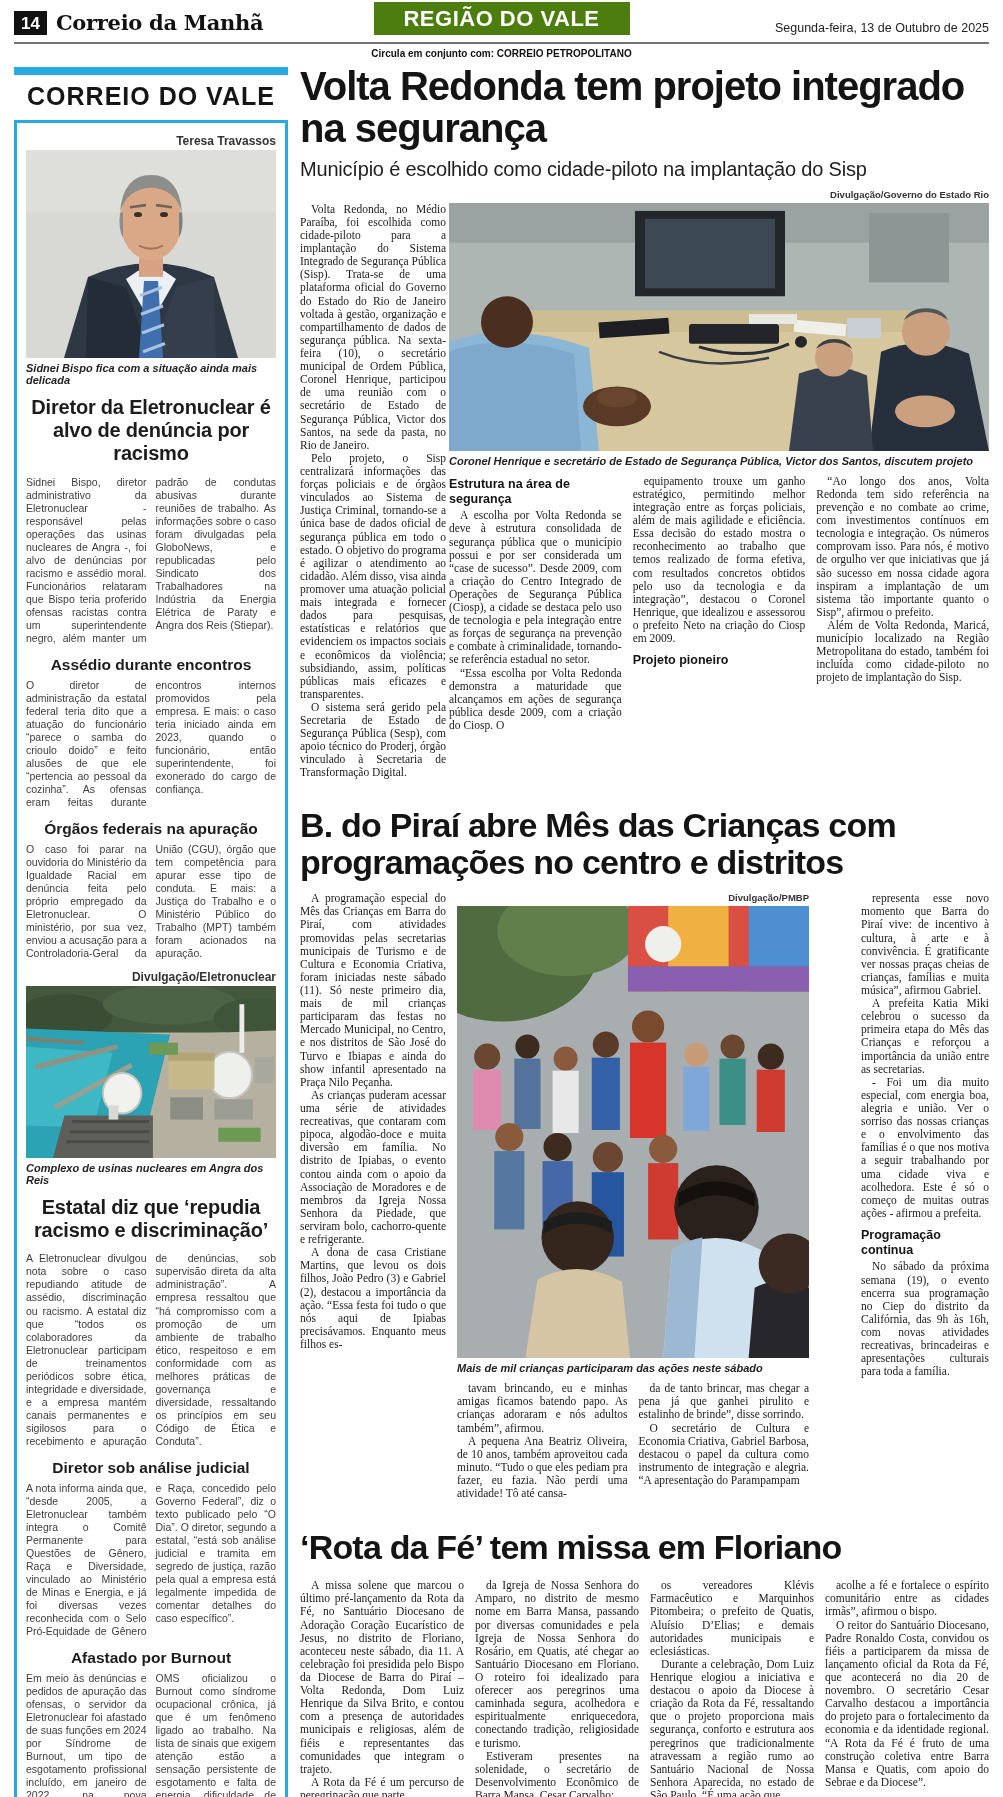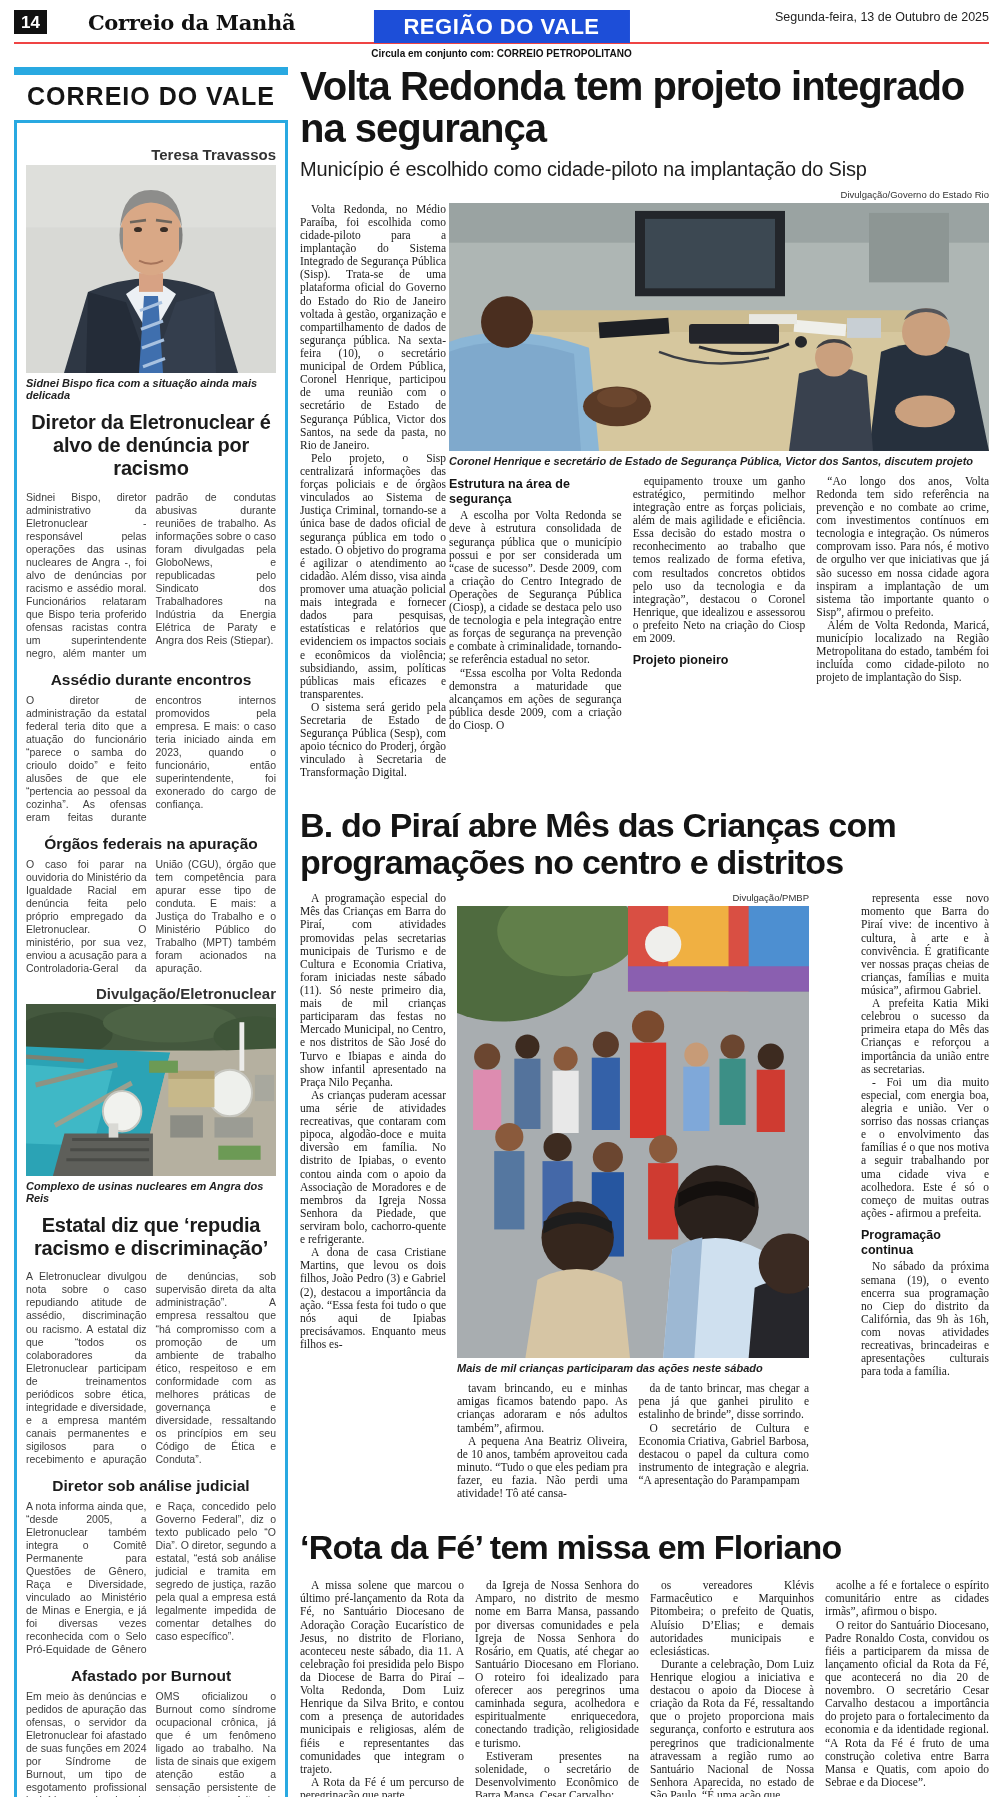--- a/index.html
+++ b/index.html
@@ -3,49 +3,49 @@
 <meta charset="utf-8">
 <style>
   :root{ --accent:#29A9E1; --ink:#161616; --gray-ink:#3c3c3c; }
   *{ box-sizing:border-box; }
   html,body{ margin:0; padding:0; background:#fff; }
   .page{ position:relative; width:1003px; height:1797px; background:#fff; overflow:hidden;
          font-family:"Liberation Sans",sans-serif; color:var(--ink); }
 
   
   .header{ padding:10px 14px 0; }
-  .header-row{ display:flex; align-items:flex-start; border-bottom:2px solid #ef4444; padding-bottom:7px; position:relative;gap:32px; }
+  .header-row{ display:flex; align-items:flex-end; border-bottom:2px solid #737373; padding-bottom:7px; position:relative; }
   .page-num{ background:#111; color:#fff; font-weight:bold; font-size:17px; padding:4px 7px 3px; margin-right:9px; line-height:1; }
   .masthead{ font-family:"DejaVu Serif",serif; font-weight:bold; font-size:21px; letter-spacing:-0.3px; color:#111; }
-  .section-banner{ position:absolute; left:50%; transform:translateX(-50%); background:#1d4ed8; color:#fff;
+  .section-banner{ position:absolute; left:50%; transform:translateX(-50%); background:#4d7c0f; color:#fff;
                    font-weight:bold; font-size:22px; padding:5px 30px 4px; letter-spacing:0.5px; line-height:1.1; }
   .header-date{ margin-left:auto; font-size:12.5px; color:#222; }
   .circ-note{ text-align:center; font-size:10px; font-weight:bold; padding:4px 0 2px; color:#111; }
 
   
   .content{ display:flex; gap:12px; padding:4px 14px 0; }
 
   
   .left{ width:274px; flex:0 0 auto; }
   .left-bar{ height:8px; background:var(--accent); margin:2px 0 7px; }
   .left-title{ text-align:center; font-size:25px; font-weight:bold; letter-spacing:1px; margin:0 0 9px; color:#151515; }
   .left-box{ border:3px solid var(--accent); padding:7px 9px 10px; }
-  .credit{ text-align:right; font-size:15px; font-weight:bold; color:#333; margin:16px 0 2px; }
+  .credit{ text-align:right; font-size:12px; font-weight:bold; color:#333; margin:4px 0 2px; }
   .photo{ display:block; width:100%; }
   .caption{ font-size:11px; font-weight:bold; font-style:italic; color:#222; margin:4px 0 10px; }
   .left-headline{ text-align:center; font-size:20px; font-weight:bold; line-height:1.16; letter-spacing:-0.2px; margin:6px 2px 10px; color:#1c1c1c; }
   .sec-head{ text-align:center; font-size:15.5px; font-weight:bold; margin:11px 0 5px; color:#1c1c1c; }
   .twocol{ column-count:2; column-gap:9px; font-size:10.5px; line-height:1.24; text-align:justify; color:var(--gray-ink); }
   .twocol p{ margin:0; }
 
   
   .main{ flex:1; min-width:0; }
   .m-h1{ font-size:40px; font-weight:bold; line-height:1.06; letter-spacing:-1px; margin:0 0 8px; color:#141414; }
   .m-sub{ font-size:20px; font-weight:normal; letter-spacing:-0.2px; margin:0 0 8px; color:#1e1e1e; }
-  .m-credit{ text-align:right; font-size:9.5px; font-weight:normal; color:#333; margin:0 0 3px; }
+  .m-credit{ text-align:right; font-size:9.5px; font-weight:bold; color:#333; margin:0 0 3px; }
   .serif p{ font-family:"Liberation Serif","DejaVu Serif",serif; font-size:11.5px; line-height:1.14;
             text-align:justify; margin:0; text-indent:11px; color:#1a1a1a; }
   .colhead{ font-size:12.5px; font-weight:bold; line-height:1.18; margin:8px 0 3px; color:#141414; }
   .colhead.first{ margin-top:2px; }
   .m-caption{ font-size:11px; font-weight:bold; font-style:italic; color:#222; margin:4px 0 8px; }
 
   .v-body{ display:flex; gap:3px; }
   .v-col1{ width:146px; flex:0 0 auto; }
   .v-right{ flex:1; min-width:0; }
   .v-photo{ height:248px; }

